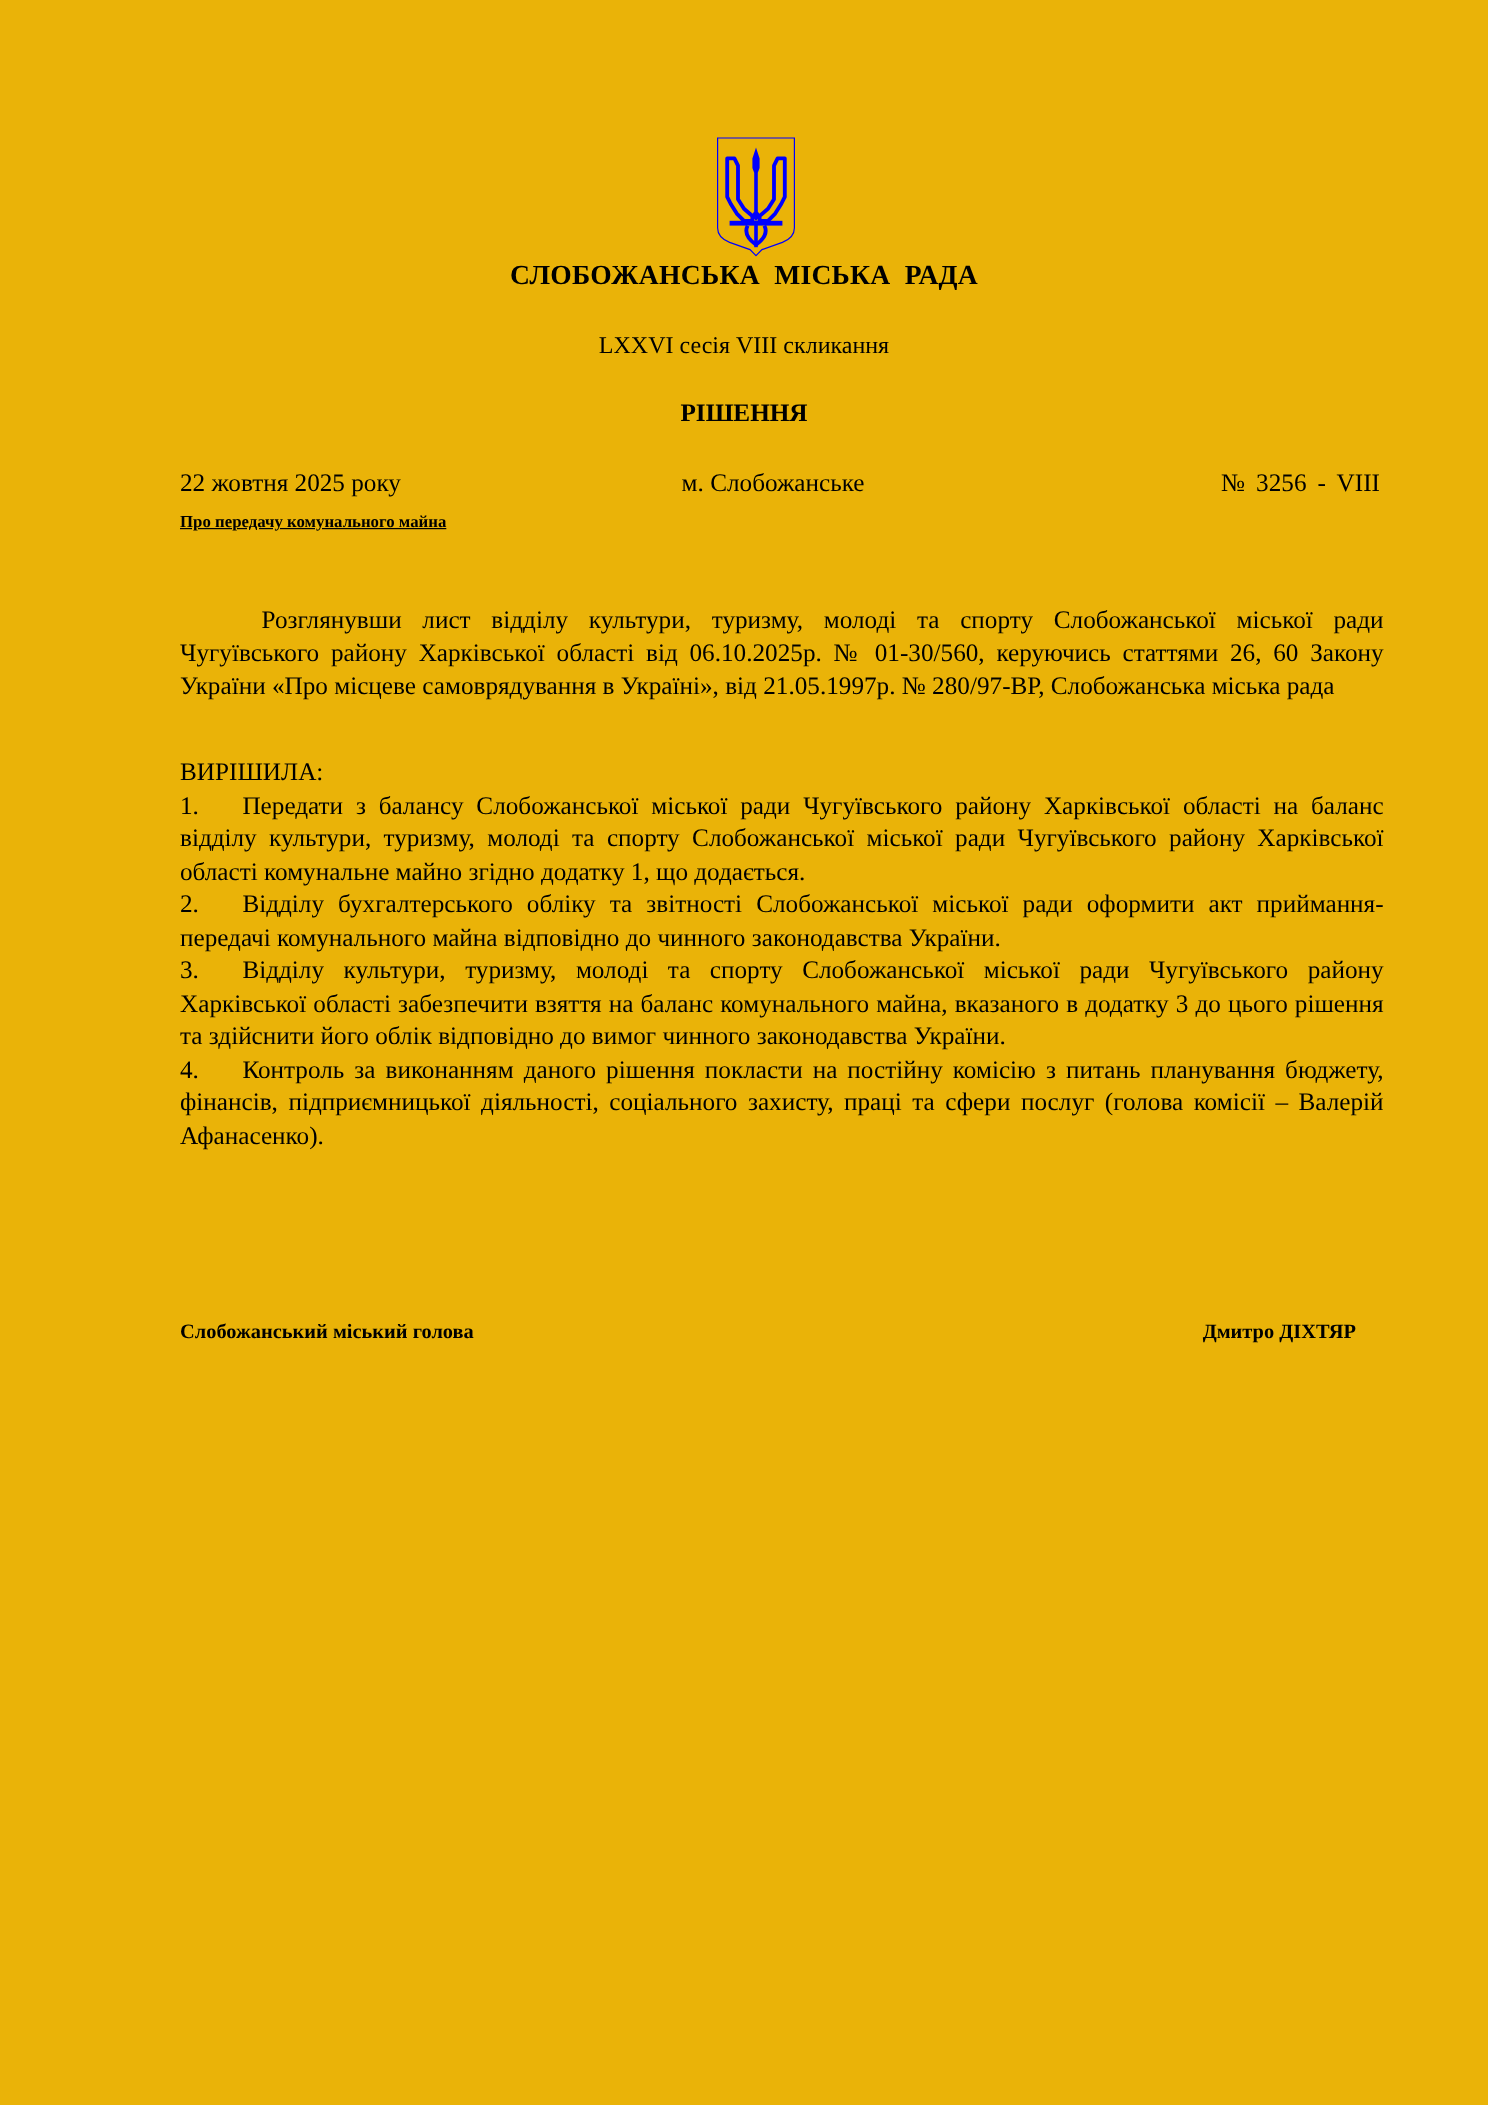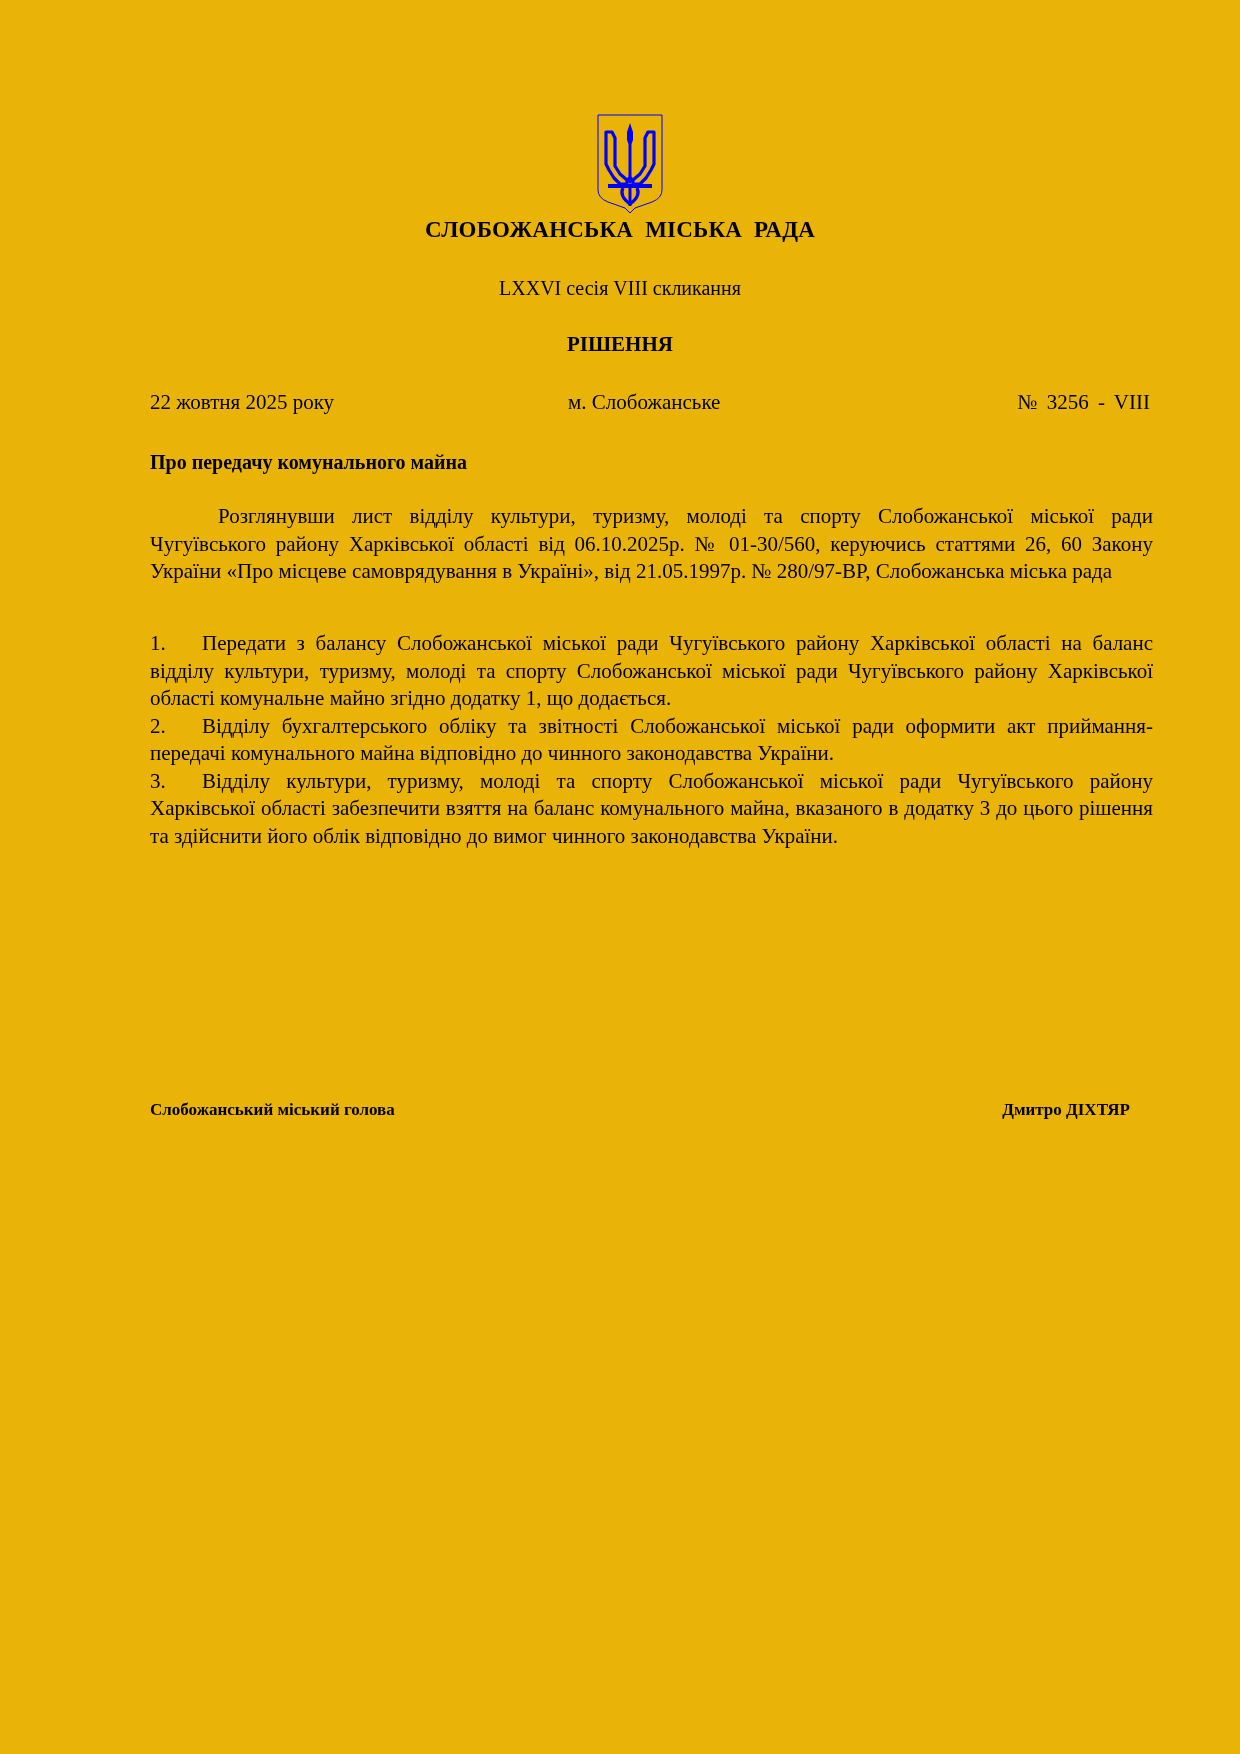--- a/index.html
+++ b/index.html
@@ -70,26 +70,27 @@
       font-size: 21px;
       line-height: 24px;
       white-space: nowrap;
     }
     .meta-date { position: absolute; left: 0; top: 0; }
     .meta-city { position: absolute; left: 418px; top: 0; }
     .meta-number { position: absolute; right: 0; top: 0; word-spacing: 4px; }
 
     .doc-title {
       position: absolute;
-      top: 450px;
+      top: 424px;
       left: 150px;
       font-weight: bold;
-      font-size: 20px;
+      font-size: 14px;
       line-height: 24px;
       white-space: nowrap;
+      text-decoration: underline;
     }
 
     .body {
       position: absolute;
       left: 150px;
       width: 1003px;
       font-size: 21px;
       line-height: 27.5px;
       text-align: justify;
     }
@@ -158,29 +159,33 @@
     <span class="meta-date">22 жовтня 2025 року</span>
     <span class="meta-city">м. Слобожанське</span>
     <span class="meta-number">№  3256  - VIII</span>
   </div>
 
   <div class="doc-title">Про передачу комунального майна</div>
 
   <div class="body preamble">Розглянувши лист відділу культури, туризму, молоді та спорту Слобожанської міської ради Чугуївського району Харківської області від 06.10.2025р. № 01-30/560, керуючись статтями 26, 60 Закону України «Про місцеве самоврядування в Україні», від 21.05.1997р. № 280/97-ВР, Слобожанська міська рада</div>
 
   <div class="body resolved">
+    <span class="resolved-label">ВИРІШИЛА:</span>
 
     <div class="item">
       <span class="item-num">1.</span><span class="item-text">Передати з балансу Слобожанської міської ради Чугуївського району Харківської області на баланс відділу культури, туризму, молоді та спорту Слобожанської міської ради Чугуївського району Харківської області комунальне майно згідно додатку 1, що додається.</span>
     </div>
     <div class="item">
       <span class="item-num">2.</span><span class="item-text">Відділу бухгалтерського обліку та звітності Слобожанської міської ради оформити акт приймання-передачі комунального майна відповідно до чинного законодавства України.</span>
     </div>
     <div class="item">
       <span class="item-num">3.</span><span class="item-text">Відділу культури, туризму, молоді та спорту Слобожанської міської ради Чугуївського району Харківської області забезпечити взяття на баланс комунального майна, вказаного в додатку 3 до цього рішення та здійснити його облік відповідно до вимог чинного законодавства України.</span>
+    </div>
+    <div class="item">
+      <span class="item-num">4.</span><span class="item-text">Контроль за виконанням даного рішення покласти на постійну комісію з питань планування бюджету, фінансів, підприємницької діяльності, соціального захисту, праці та сфери послуг (голова комісії – Валерій Афанасенко).</span>
     </div>
   </div>
 
   <div class="signature">
     <span class="sig-title">Слобожанський міський голова</span>
     <span class="sig-name">Дмитро ДІХТЯР</span>
   </div>
 
 </div>
 

